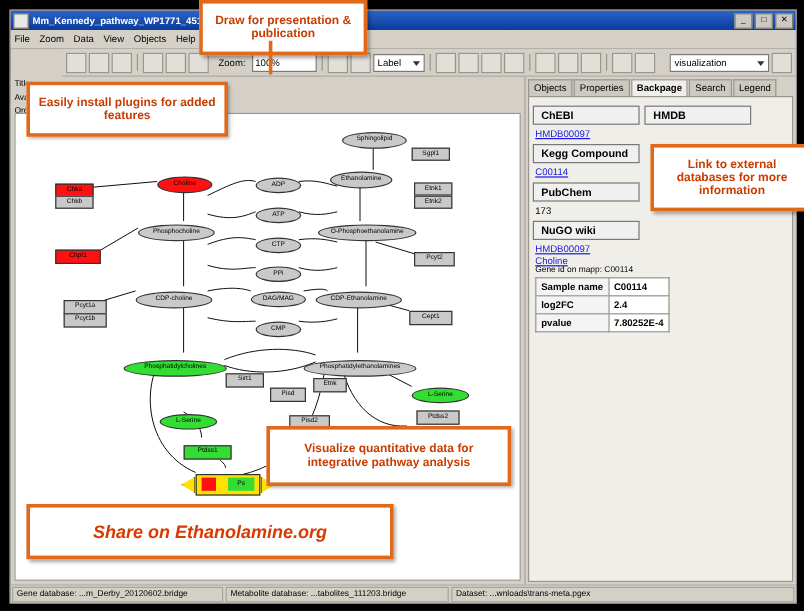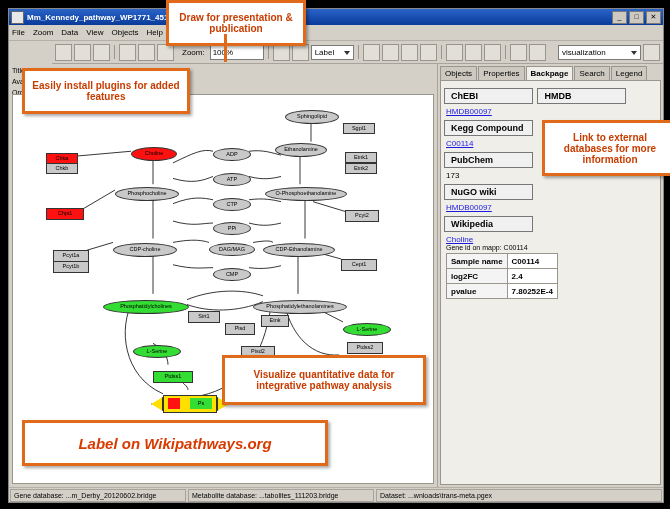--- a/index.html
+++ b/index.html
@@ -218,21 +218,20 @@
 
         <div class="secthdr">Kegg Compound</div>
         <a class="lnk" href="#">C00114</a>
 
         <div class="secthdr">PubChem</div>
         <div class="plain">173</div>
 
         <div class="secthdr">NuGO wiki</div>
         <a class="lnk" href="#">HMDB00097</a>
 
-        <div class="secthdr">Wikipedia</div>
         <a class="lnk" href="#">Choline</a>
 
         <div class="geneid">Gene id on mapp: C00114</div>
 
         <table class="dt">
           <tbody>
               <tr>
             <td class="k">Sample name</td>
             <td>C00114</td>
           </tr>
@@ -259,13 +258,13 @@
 
 <div class="callout" style="left:166px;top:0px;width:122px;height:34px;">Draw for presentation &amp; publication</div>
 <div class="arrow" style="left:224px;top:34px;width:3px;height:28px;"></div>
 
 <div class="callout" style="left:22px;top:68px;width:150px;height:34px;">Easily install plugins for added features</div>
 
 <div class="callout" style="left:542px;top:120px;width:118px;height:44px;">Link  to external databases  for more information</div>
 
 <div class="callout" style="left:222px;top:355px;width:186px;height:38px;">Visualize quantitative data  for integrative pathway analysis</div>
 
-<div class="callout big" style="left:22px;top:420px;width:288px;height:34px;">Label on Wikipathways.org</div>
+<div class="callout big" style="left:22px;top:420px;width:288px;height:34px;">Share on Ethanolamine.org</div>
 
 </body></html>

